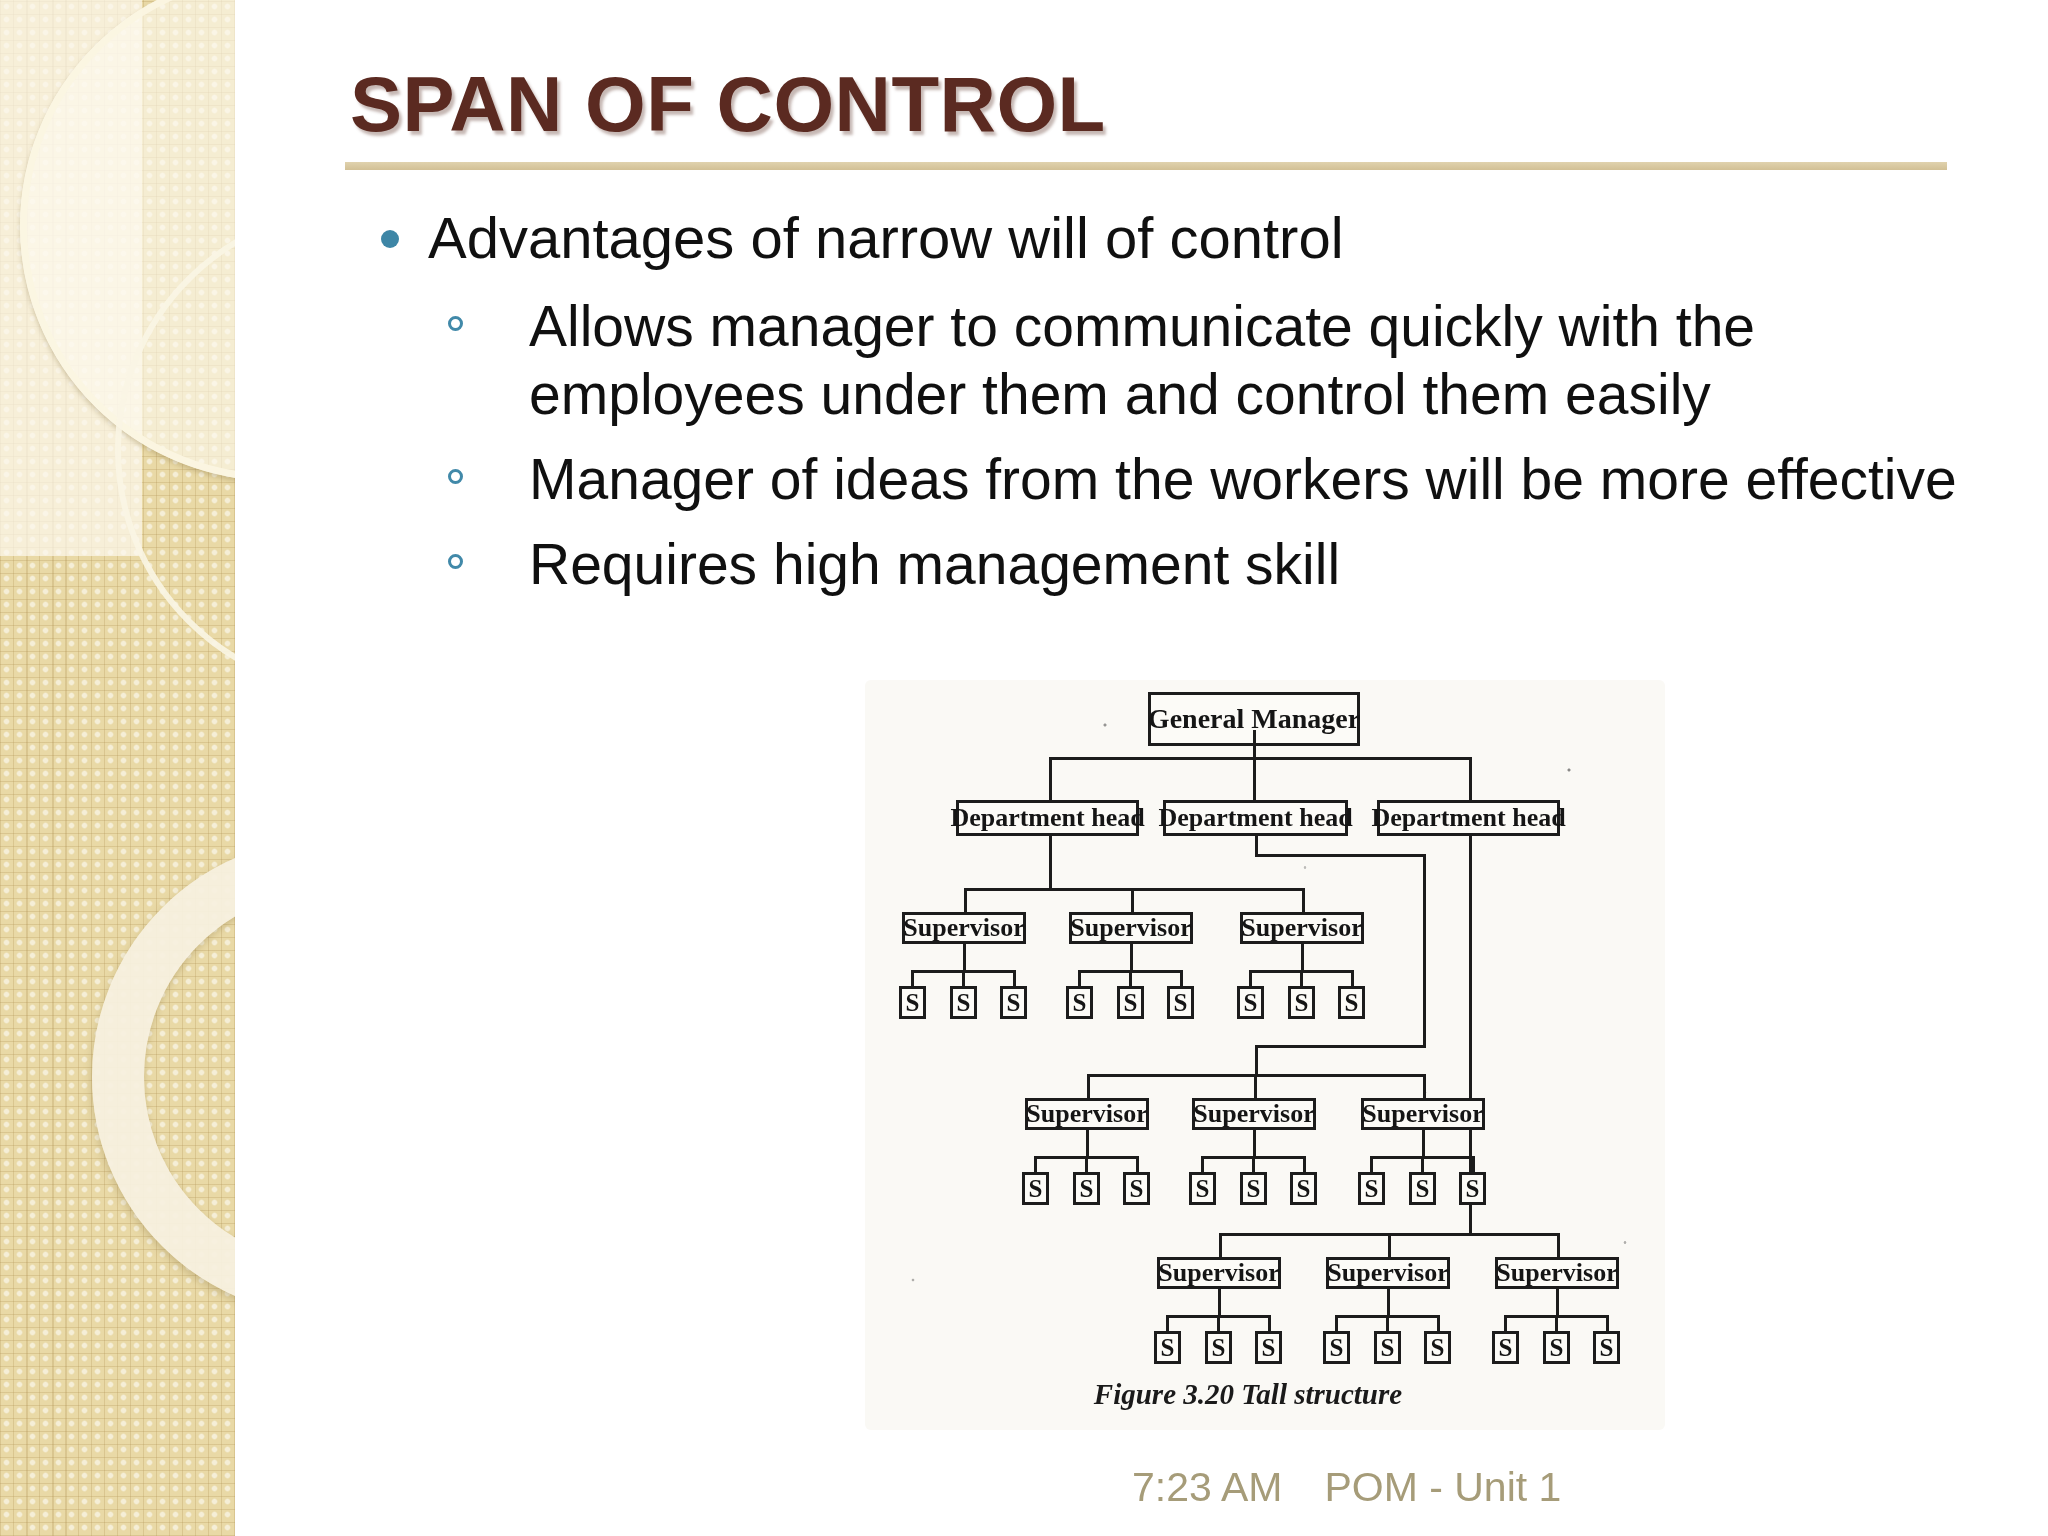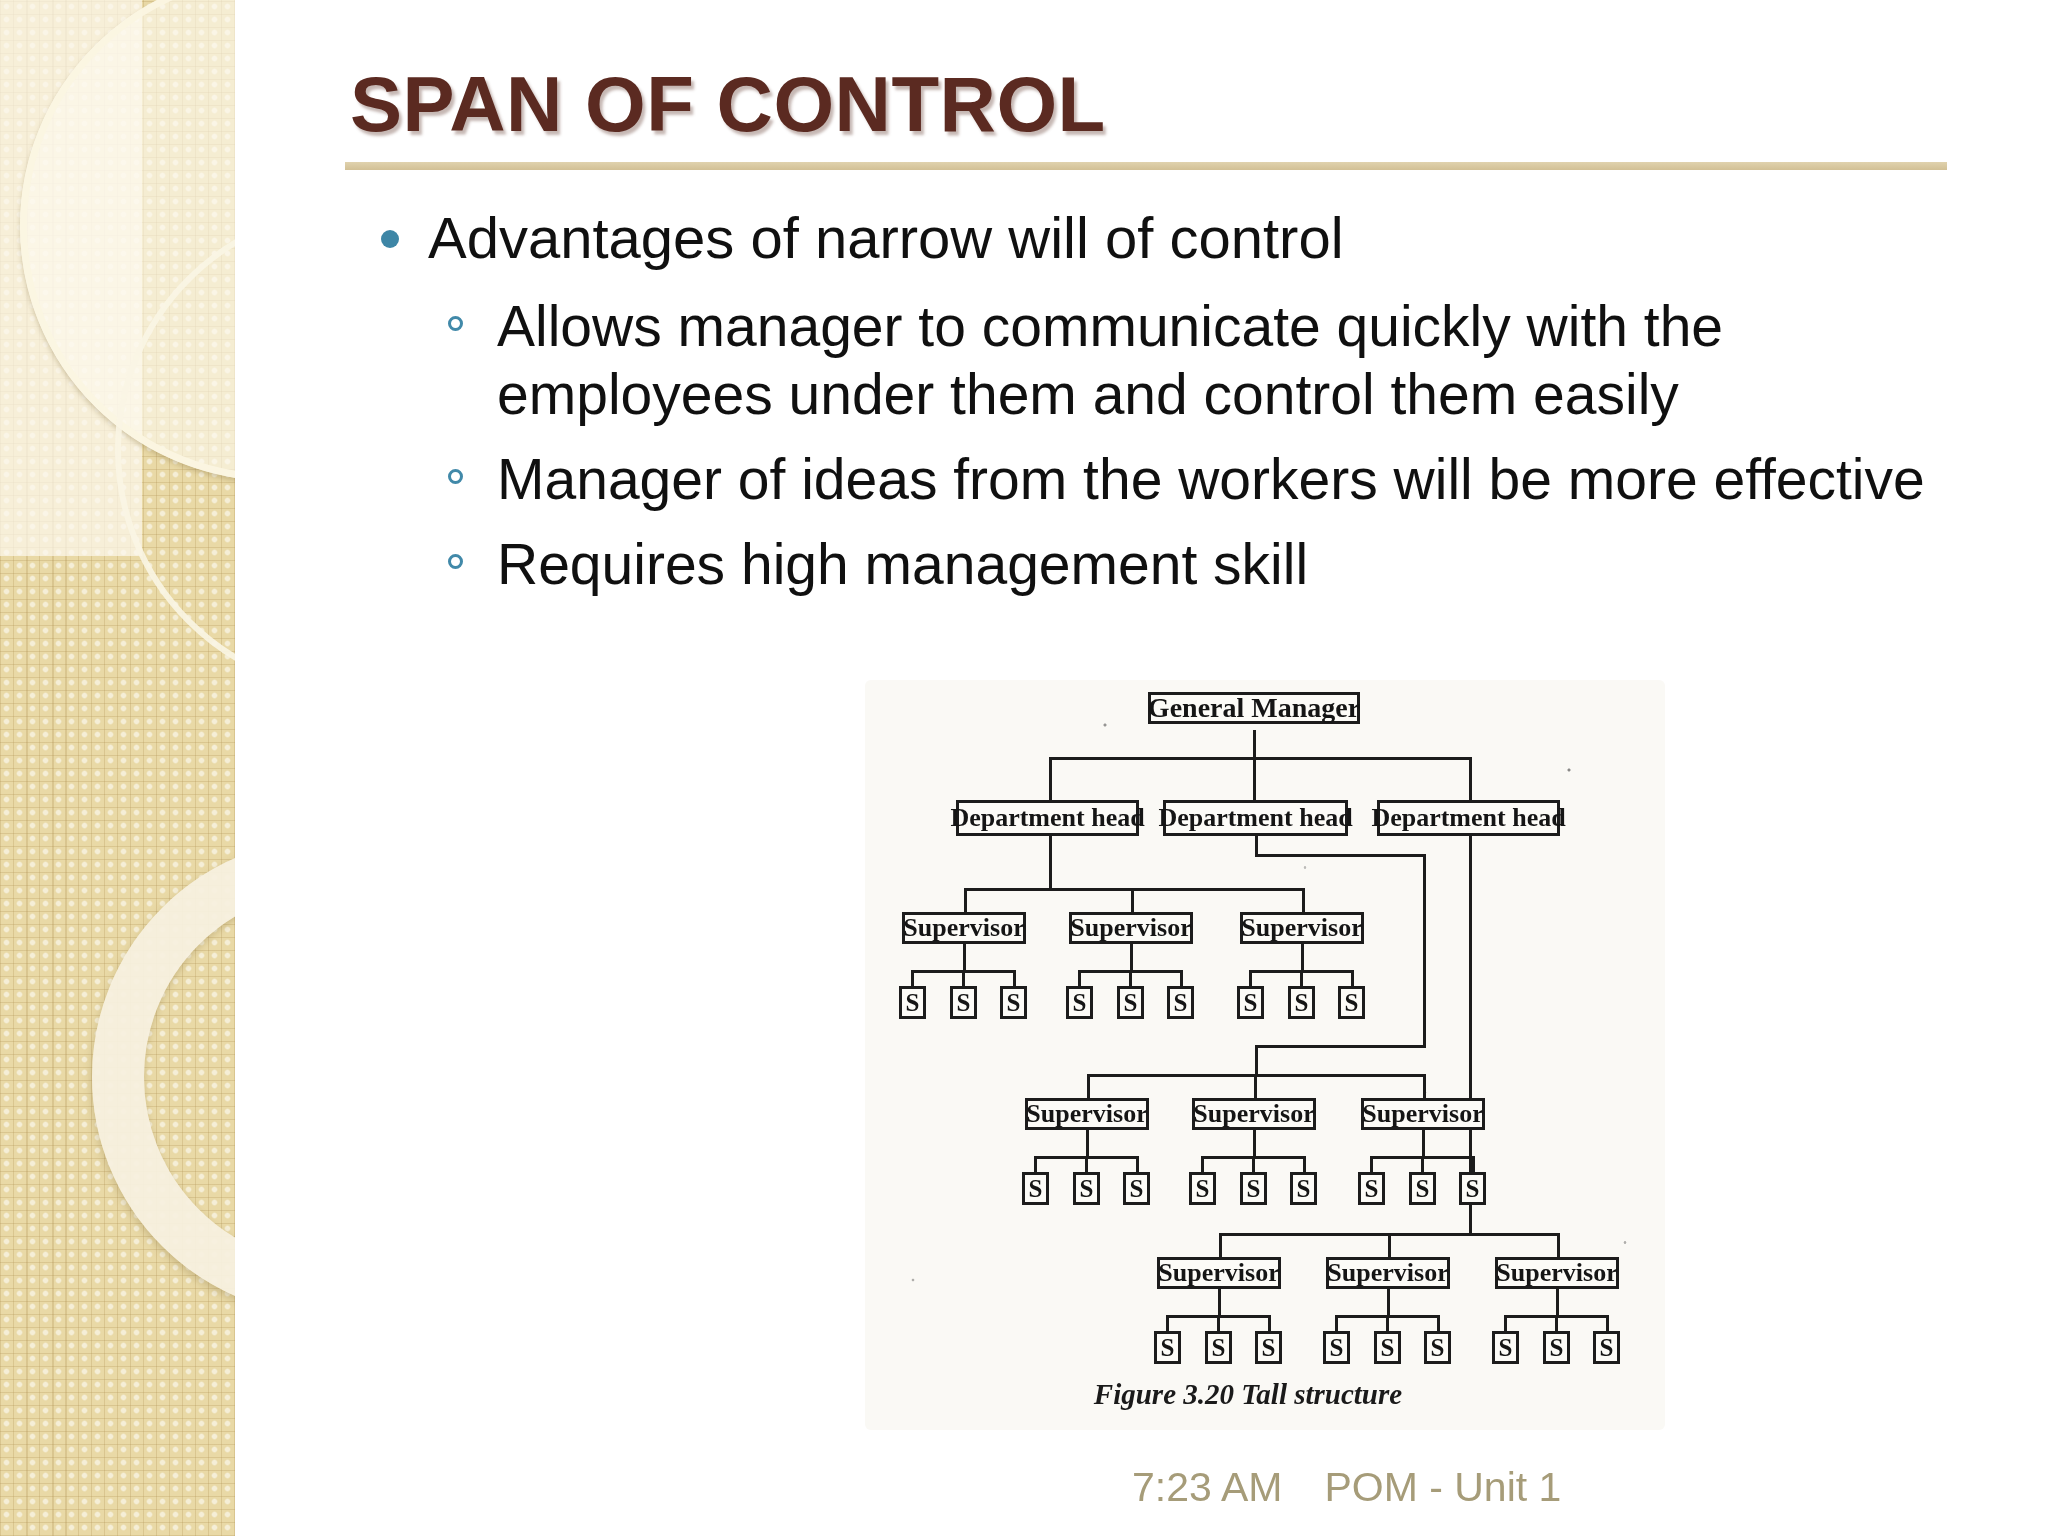--- a/index.html
+++ b/index.html
@@ -53,21 +53,21 @@
   }
 
   
   .bullets{position:absolute;left:345px;top:206px;width:1700px;color:#101010;}
   .b1{display:flex;align-items:flex-start;margin-bottom:22px;}
   .b1 .dot{
     flex:0 0 auto;width:18px;height:18px;border-radius:50%;
     background:#3e86a6;margin:24px 0 0 36px;
   }
   .b1 .txt{font-size:58px;line-height:64px;margin-left:29px;}
-  .b2{display:flex;align-items:flex-start;margin-bottom:17px;}
+  .b2{display:flex;align-items:flex-start;margin-bottom:17px;gap:32px;}
   .b2 .circ{
     flex:0 0 auto;width:9px;height:9px;border-radius:50%;
     border:3px solid #4189a9;background:transparent;margin:24px 0 0 103px;
   }
   .b2 .txt{font-size:57px;line-height:68px;margin-left:34px;}
   .b2 .txt.narrow{max-width:1260px;}
   .b2 .txt.nowrap{white-space:nowrap;}
 
   
   .figure{
@@ -131,21 +131,21 @@
       <div class="txt nowrap">Manager of ideas from the workers will be more effective</div>
     </div>
     <div class="b2">
       <span class="circ"></span>
       <div class="txt nowrap">Requires high management skill</div>
     </div>
   </div>
 
   <div class="figure" id="orgchart">
     <div class="caption">Figure 3.20 Tall structure</div>
-  <div class="obox" style="left: 283px; top: 12px; width: 212px; height: 32px; font-size: 28px;">General Manager</div>
+  <div class="obox" style="left: 283px; top: 12px; width: 212px; height: 54px; font-size: 28px;">General Manager</div>
       <div class="obox" style="left: 91px; top: 120px; width: 183px; height: 36px; font-size: 26px;">Department head</div>
       <div class="obox" style="left: 298px; top: 120px; width: 185px; height: 36px; font-size: 26px;">Department head</div>
       <div class="obox" style="left: 512px; top: 120px; width: 183px; height: 36px; font-size: 26px;">Department head</div>
       <div class="oline" style="left: 388px; top: 50px; width: 3px; height: 30px;"></div>
       <div class="oline" style="left: 184px; top: 77px; width: 423px; height: 3px;"></div>
       <div class="oline" style="left: 184px; top: 77px; width: 3px; height: 43px;"></div>
       <div class="oline" style="left: 388px; top: 77px; width: 3px; height: 43px;"></div>
       <div class="oline" style="left: 604px; top: 77px; width: 3px; height: 43px;"></div>
       <div class="oline" style="left: 184px; top: 156px; width: 3px; height: 52px;"></div>
       <div class="oline" style="left: 99px; top: 208px; width: 341px; height: 3px;"></div>

